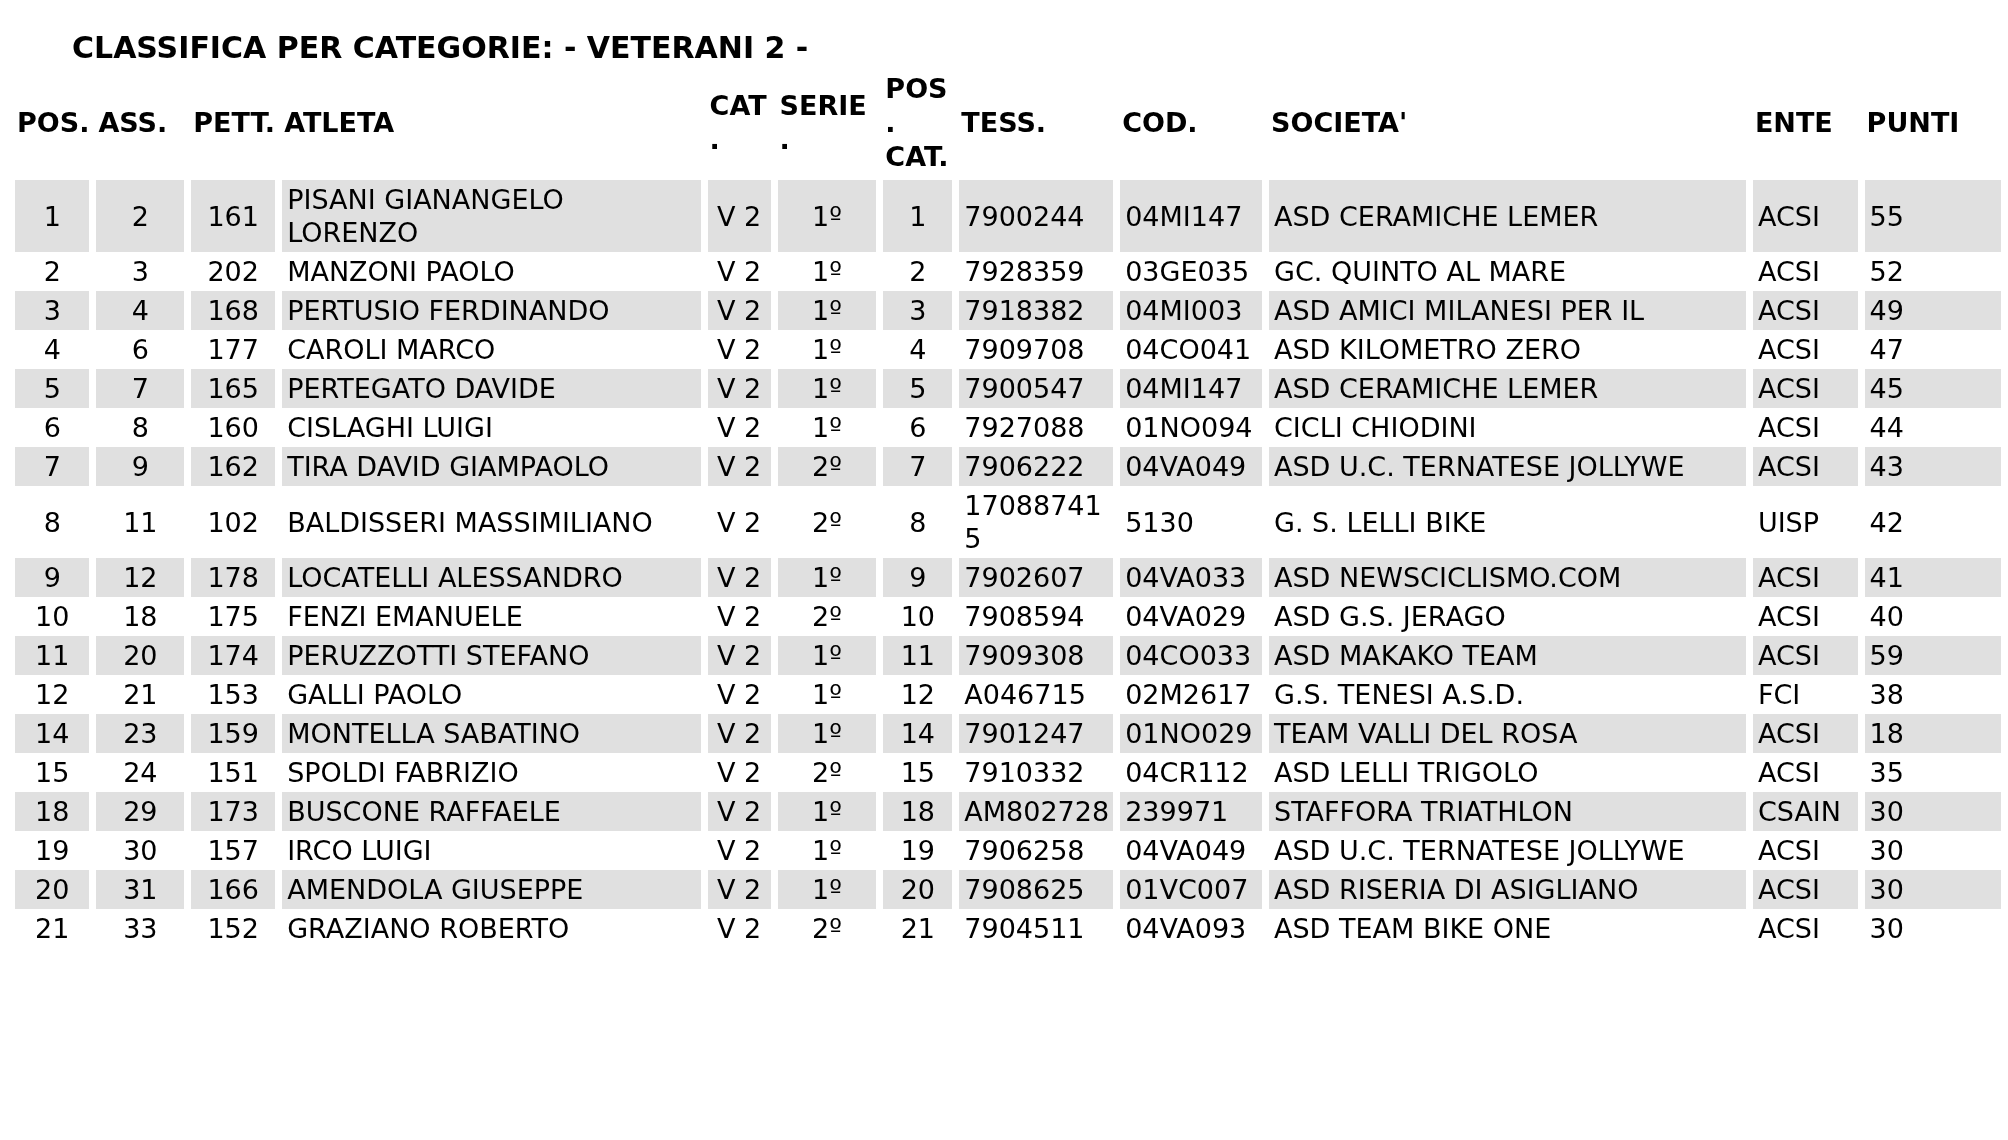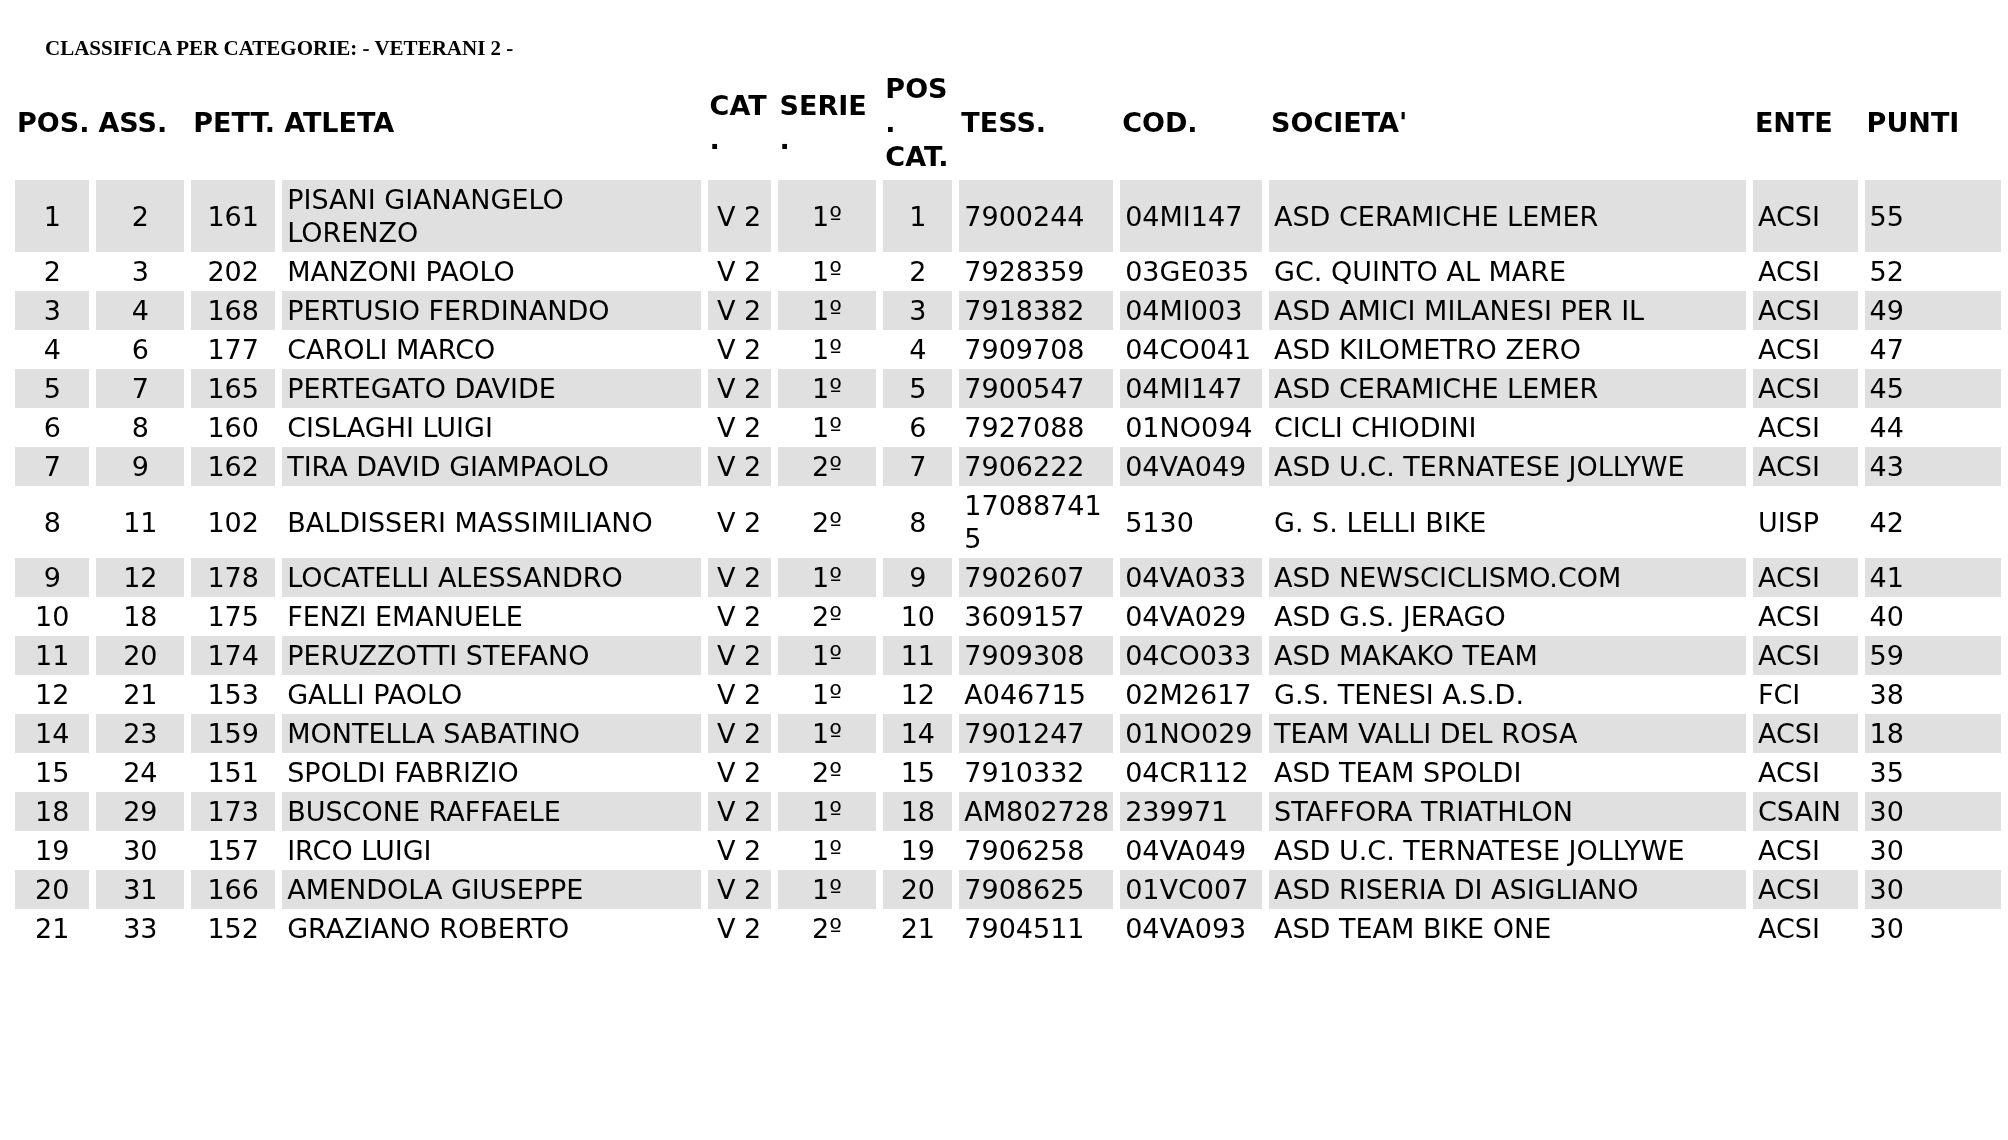--- a/index.html
+++ b/index.html
@@ -9,26 +9,25 @@
     width: 2008px;
     height: 1140px;
     overflow: hidden;
     font-family: "DejaVu Sans", sans-serif;
     color: #000000;
   }
   .page {
     padding-top: 30px;
   }
   .doc-title {
-    margin-left: 45px;
-    font-size: 21px;
+    margin-left: 72px;
+    font-size: 30px;
     font-weight: bold;
     line-height: 36px;
     white-space: nowrap;
-    font-family: Liberation Serif, serif;
   }
   table.results {
     margin-left: 8px;
     border-collapse: separate;
     border-spacing: 7px 0;
     table-layout: fixed;
     font-size: 27px;
   }
   th, td {
     box-sizing: border-box;
@@ -243,21 +242,21 @@
           <td>41</td>
         </tr>
         <tr>
           <td>10</td>
           <td>18</td>
           <td>175</td>
           <td>FENZI EMANUELE</td>
           <td>V 2</td>
           <td>2º</td>
           <td>10</td>
-          <td>3609157</td>
+          <td>7908594</td>
           <td>04VA029</td>
           <td>ASD G.S. JERAGO</td>
           <td>ACSI</td>
           <td>40</td>
         </tr>
         <tr>
           <td>11</td>
           <td>20</td>
           <td>174</td>
           <td>PERUZZOTTI STEFANO</td>
@@ -301,21 +300,21 @@
         <tr>
           <td>15</td>
           <td>24</td>
           <td>151</td>
           <td>SPOLDI FABRIZIO</td>
           <td>V 2</td>
           <td>2º</td>
           <td>15</td>
           <td>7910332</td>
           <td>04CR112</td>
-          <td>ASD TEAM SPOLDI</td>
+          <td>ASD LELLI TRIGOLO</td>
           <td>ACSI</td>
           <td>35</td>
         </tr>
         <tr>
           <td>18</td>
           <td>29</td>
           <td>173</td>
           <td>BUSCONE RAFFAELE</td>
           <td>V 2</td>
           <td>1º</td>

